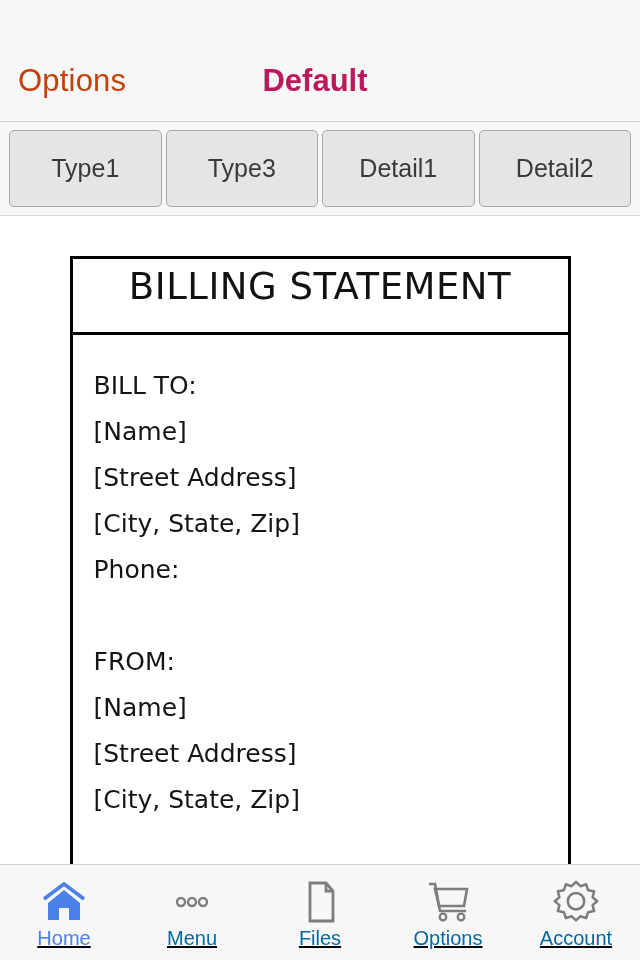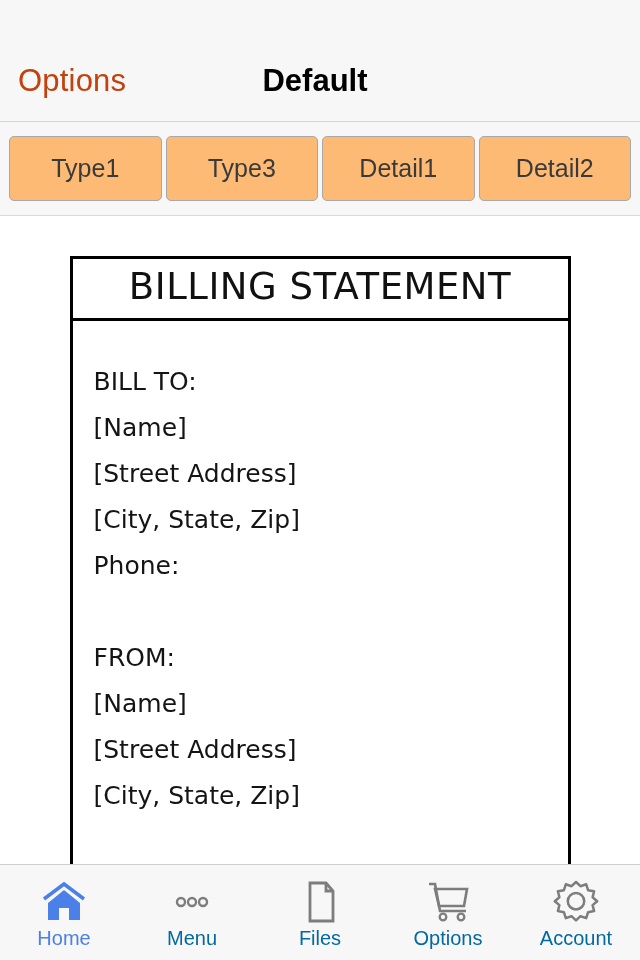--- a/index.html
+++ b/index.html
@@ -34,38 +34,38 @@
     letter-spacing:.2px;
   }
   .nav-title {
     position:absolute;
     left:0; right:0;
     top:50%;
     transform:translateY(-50%);
     text-align:center;
     font-size:31px;
     font-weight:bold;
-    color:#000000;
+    color:#be185d;
     padding-right:10px;
   }
 
   
   .tab-strip {
     height:94px;
     background:#f7f7f7;
     border-bottom:1px solid #d9d9d9;
     display:flex;
     align-items:center;
     padding:0 9px;
     gap:4px;
   }
   .tab-btn {
     flex:1;
-    height:65px;
-    background:#fdba74;
+    height:77px;
+    background:#e5e5e5;
     border:1px solid #a8a8a8;
     border-radius:5px;
     font-size:25px;
     color:#3a3a3a;
     font-family:"Liberation Sans", sans-serif;
     display:flex;
     align-items:center;
     justify-content:center;
     cursor:pointer;
   }
@@ -84,31 +84,31 @@
     margin:39px auto 0 auto;
     width:501px;
     border:3px solid #000000;
     border-bottom:none;
     background:#ffffff;
     min-height:700px;
   }
   .doc-title-cell {
     border-bottom:3px solid #000000;
     text-align:center;
-    padding:6px 0 10px 0;
+    padding:6px 0 24px 0;
   }
   .doc-title-cell .t {
     font-size:37px;
     color:#111111;
     letter-spacing:.5px;
     font-family:"DejaVu Sans", sans-serif;
     font-weight:normal;
   }
   .doc-body {
-    padding:38px 0 0 21px;
+    padding:28px 0 0 21px;
   }
   .doc-line {
     font-size:25px;
     line-height:46px;
     color:#141414;
     font-family:"DejaVu Sans", sans-serif;
     white-space:pre;
     min-height:46px;
   }
   .doc-line.spacer { height:46px; }
@@ -124,20 +124,21 @@
     display:flex;
   }
   .tab-item {
     flex:1;
     display:flex;
     flex-direction:column;
     align-items:center;
     justify-content:center;
     padding-top:4px;
     cursor:pointer;
+    text-decoration:underline;
   }
   .tab-icon {
     height:46px;
     display:flex;
     align-items:center;
     justify-content:center;
   }
   .tab-label {
     font-size:20px;
     color:#0369a1;

